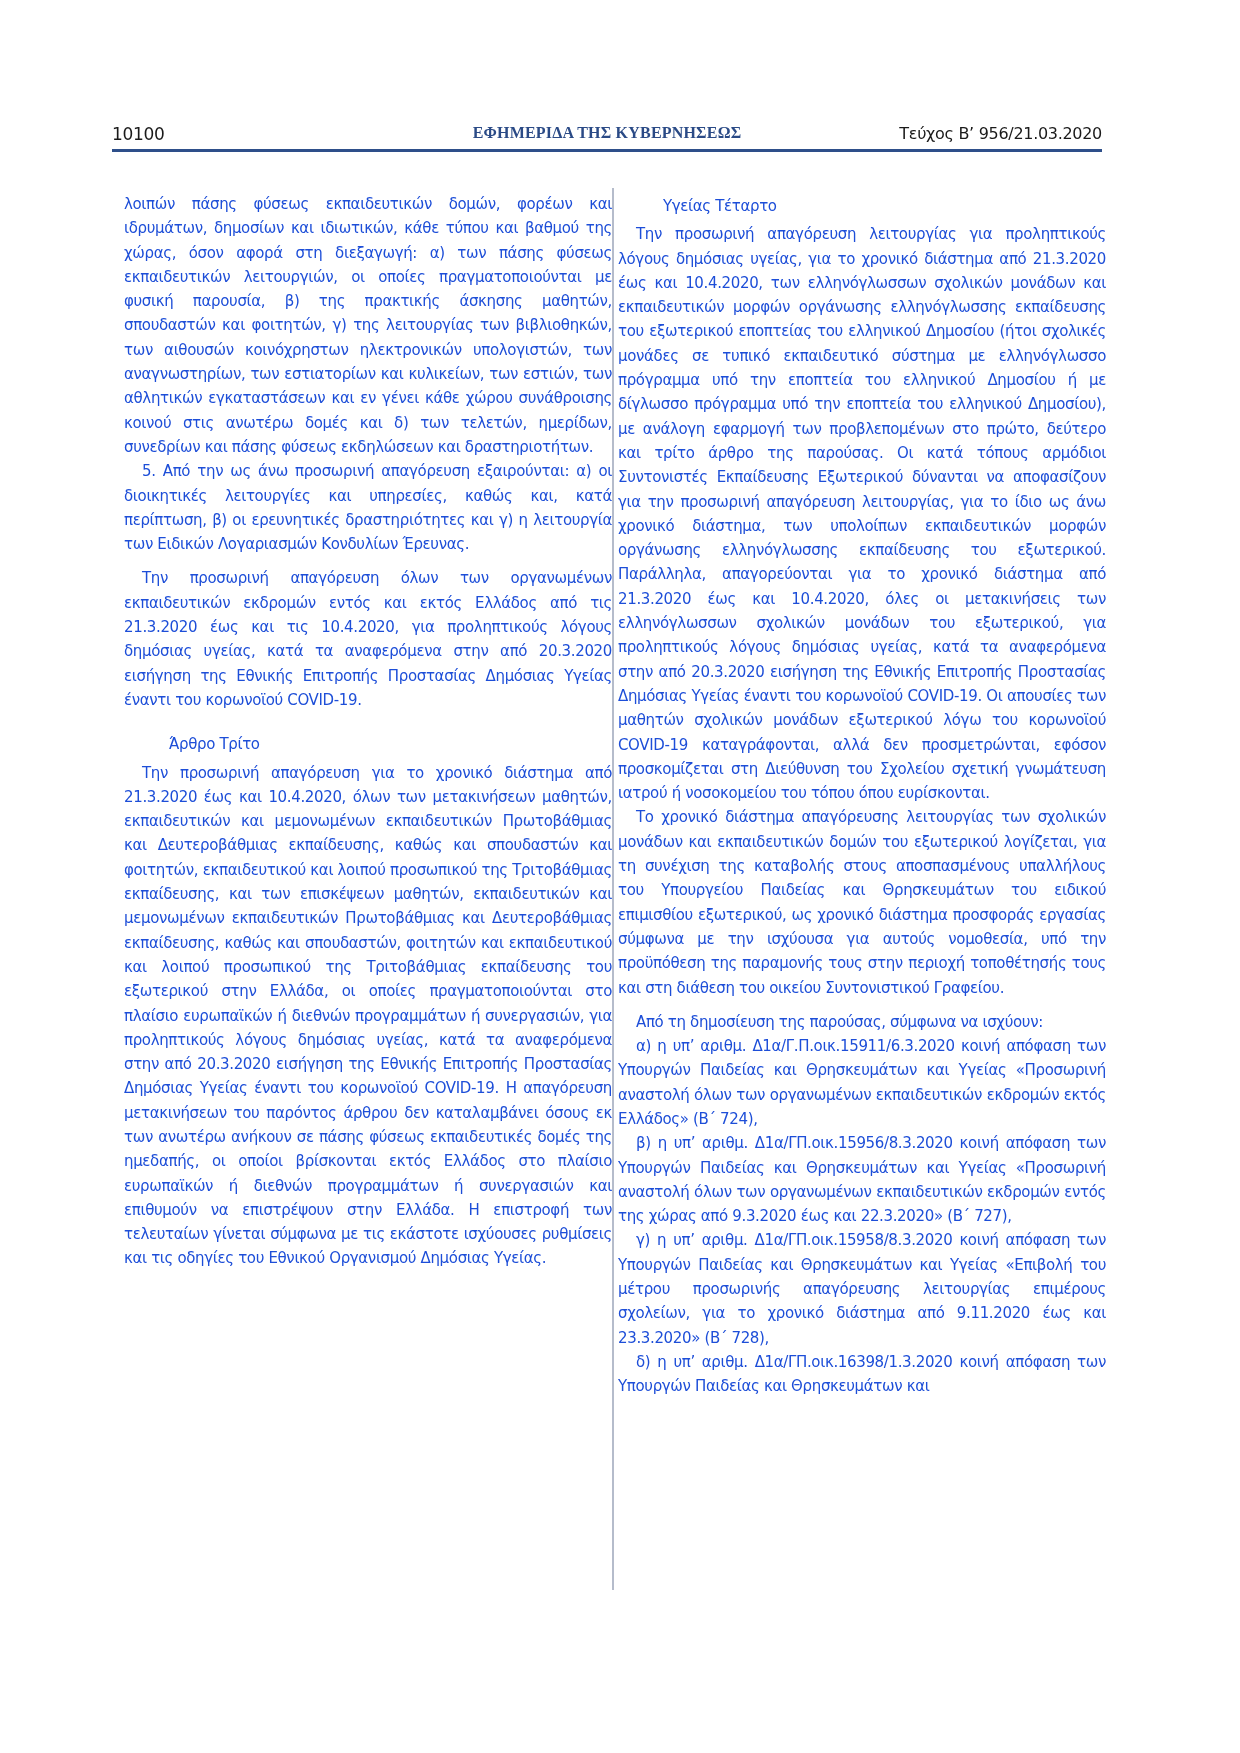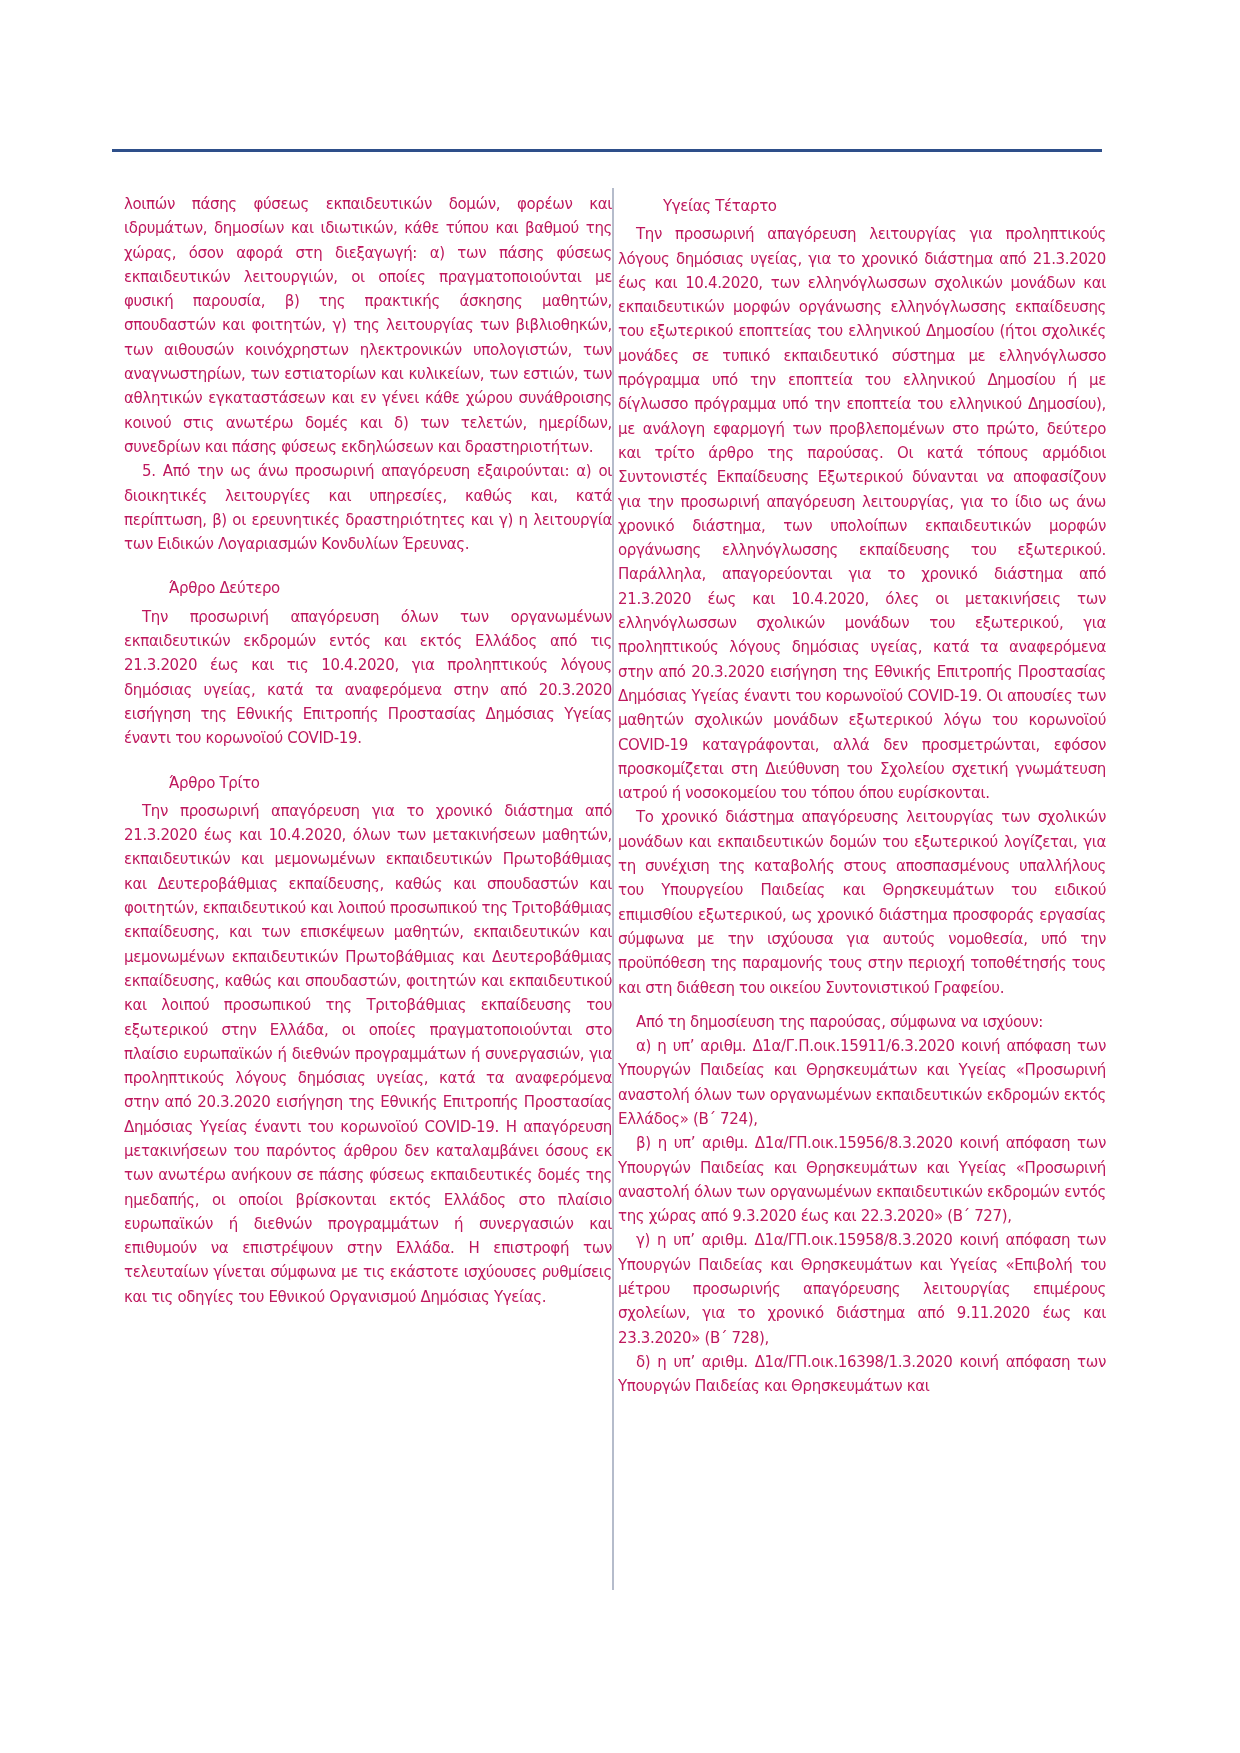--- a/index.html
+++ b/index.html
@@ -3,41 +3,45 @@
   <meta charset="utf-8">
   <style>
     html, body { margin: 0; padding: 0; background: #ffffff; }
     body { width: 1240px; height: 1753px; position: relative; overflow: hidden; }
     .page { position: absolute; left: 0; top: 0; width: 1240px; height: 1753px; background: #fff; }
     .header { position: absolute; left: 112px; top: 120px; width: 990px; height: 28px; }
     .hdr-page { position: absolute; left: 0; top: 4px; font-family: "DejaVu Sans", sans-serif; font-size: 17px; color: #1a1a1a; letter-spacing: -0.3px; }
     .hdr-title { position: absolute; left: 0; right: 0; top: 4px; text-align: center; font-family: "Liberation Serif", serif; font-weight: bold; font-size: 16px; color: #2a4a86; letter-spacing: 0.2px; }
     .hdr-issue { position: absolute; right: 0; top: 4px; font-family: "DejaVu Sans", sans-serif; font-size: 16px; color: #1a1a1a; letter-spacing: -0.3px; }
     .hdr-rule { position: absolute; left: 112px; top: 149px; width: 990px; height: 3px; background: #2e4f8a; }
-    .col { position: absolute; top: 192px; width: 488px; font-family: "DejaVu Sans", sans-serif; font-size: 15px; line-height: 24.3px; color: #be185d; text-align: justify; letter-spacing: -0.35px; }
+    .col { position: absolute; top: 192px; width: 488px; font-family: "DejaVu Sans", sans-serif; font-size: 15px; line-height: 24.3px; color: #1d4ed8; text-align: justify; letter-spacing: -0.35px; }
     .col-left { left: 124px; }
     .col-right { left: 618px; top: 194px; }
     .divider { position: absolute; left: 612px; top: 188px; width: 2px; height: 1402px; background: #b5bccb; }
     p { margin: 0; }
     .indent { text-indent: 18px; }
     .heading { margin-top: 10px; margin-bottom: 4px; padding-left: 45px; text-align: left; }
     .heading.first { margin-top: 0; }
     .gap { height: 10px; }
   </style>
 </head>
 <body>
 
 <div class="page">
+  <div class="header">
+    <span class="hdr-page">10100</span>
+    <span class="hdr-title">ΕΦΗΜΕΡΙΔΑ ΤΗΣ ΚΥΒΕΡΝΗΣΕΩΣ</span>
+    <span class="hdr-issue">Τεύχος Β’ 956/21.03.2020</span>
+  </div>
   <div class="hdr-rule"></div>
 
   <div class="col col-left">
     <p>λοιπών πάσης φύσεως εκπαιδευτικών δομών, φορέων και ιδρυμάτων, δημοσίων και ιδιωτικών, κάθε τύπου και βαθμού της χώρας, όσον αφορά στη διεξαγωγή: α) των πάσης φύσεως εκπαιδευτικών λειτουργιών, οι οποίες πραγματοποιούνται με φυσική παρουσία, β) της πρακτικής άσκησης μαθητών, σπουδαστών και φοιτητών, γ) της λειτουργίας των βιβλιοθηκών, των αιθουσών κοινόχρηστων ηλεκτρονικών υπολογιστών, των αναγνωστηρίων, των εστιατορίων και κυλικείων, των εστιών, των αθλητικών εγκαταστάσεων και εν γένει κάθε χώρου συνάθροισης κοινού στις ανωτέρω δομές και δ) των τελετών, ημερίδων, συνεδρίων και πάσης φύσεως εκδηλώσεων και δραστηριοτήτων.</p>
     <p class="indent">5. Από την ως άνω προσωρινή απαγόρευση εξαιρούνται: α) οι διοικητικές λειτουργίες και υπηρεσίες, καθώς και, κατά περίπτωση, β) οι ερευνητικές δραστηριότητες και γ) η λειτουργία των Ειδικών Λογαριασμών Κονδυλίων Έρευνας.</p>
     <div class="gap"></div>
-    <p class="heading">Άρθρο Δεύτερο</p>
     <p class="indent">Την προσωρινή απαγόρευση όλων των οργανωμένων εκπαιδευτικών εκδρομών εντός και εκτός Ελλάδος από τις 21.3.2020 έως και τις 10.4.2020, για προληπτικούς λόγους δημόσιας υγείας, κατά τα αναφερόμενα στην από 20.3.2020 εισήγηση της Εθνικής Επιτροπής Προστασίας Δημόσιας Υγείας έναντι του κορωνοϊού COVID-19.</p>
     <div class="gap"></div>
     <p class="heading">Άρθρο Τρίτο</p>
     <p class="indent">Την προσωρινή απαγόρευση για το χρονικό διάστημα από 21.3.2020 έως και 10.4.2020, όλων των μετακινήσεων μαθητών, εκπαιδευτικών και μεμονωμένων εκπαιδευτικών Πρωτοβάθμιας και Δευτεροβάθμιας εκπαίδευσης, καθώς και σπουδαστών και φοιτητών, εκπαιδευτικού και λοιπού προσωπικού της Τριτοβάθμιας εκπαίδευσης, και των επισκέψεων μαθητών, εκπαιδευτικών και μεμονωμένων εκπαιδευτικών Πρωτοβάθμιας και Δευτεροβάθμιας εκπαίδευσης, καθώς και σπουδαστών, φοιτητών και εκπαιδευτικού και λοιπού προσωπικού της Τριτοβάθμιας εκπαίδευσης του εξωτερικού στην Ελλάδα, οι οποίες πραγματοποιούνται στο πλαίσιο ευρωπαϊκών ή διεθνών προγραμμάτων ή συνεργασιών, για προληπτικούς λόγους δημόσιας υγείας, κατά τα αναφερόμενα στην από 20.3.2020 εισήγηση της Εθνικής Επιτροπής Προστασίας Δημόσιας Υγείας έναντι του κορωνοϊού COVID-19. Η απαγόρευση μετακινήσεων του παρόντος άρθρου δεν καταλαμβάνει όσους εκ των ανωτέρω ανήκουν σε πάσης φύσεως εκπαιδευτικές δομές της ημεδαπής, οι οποίοι βρίσκονται εκτός Ελλάδος στο πλαίσιο ευρωπαϊκών ή διεθνών προγραμμάτων ή συνεργασιών και επιθυμούν να επιστρέψουν στην Ελλάδα. Η επιστροφή των τελευταίων γίνεται σύμφωνα με τις εκάστοτε ισχύουσες ρυθμίσεις και τις οδηγίες του Εθνικού Οργανισμού Δημόσιας Υγείας.</p>
   </div>
 
   <div class="divider"></div>
 
   <div class="col col-right">
     <p class="heading first">Υγείας Τέταρτο</p>

